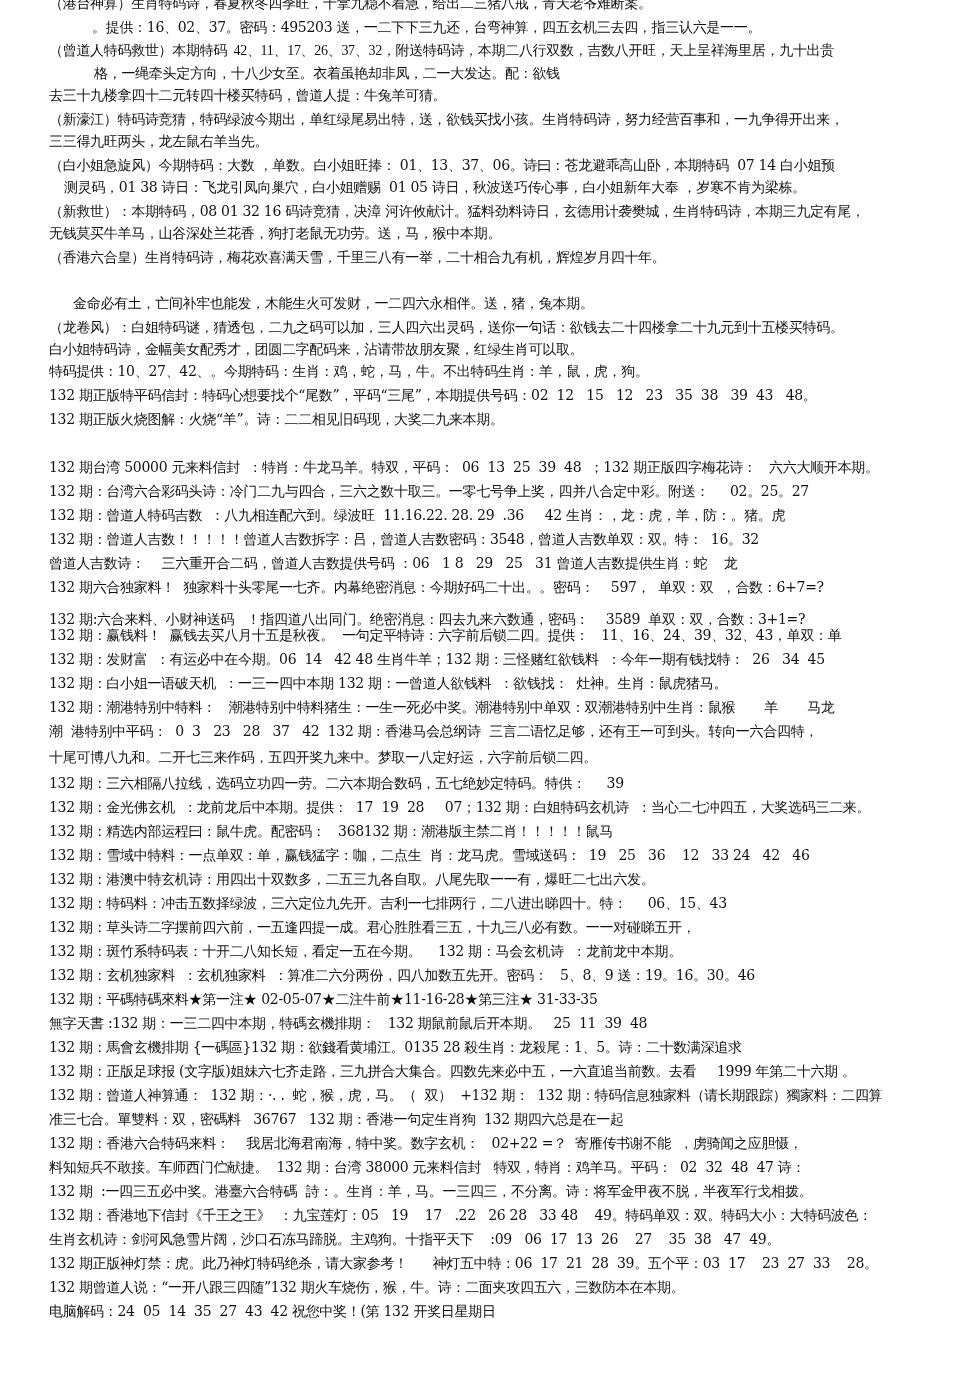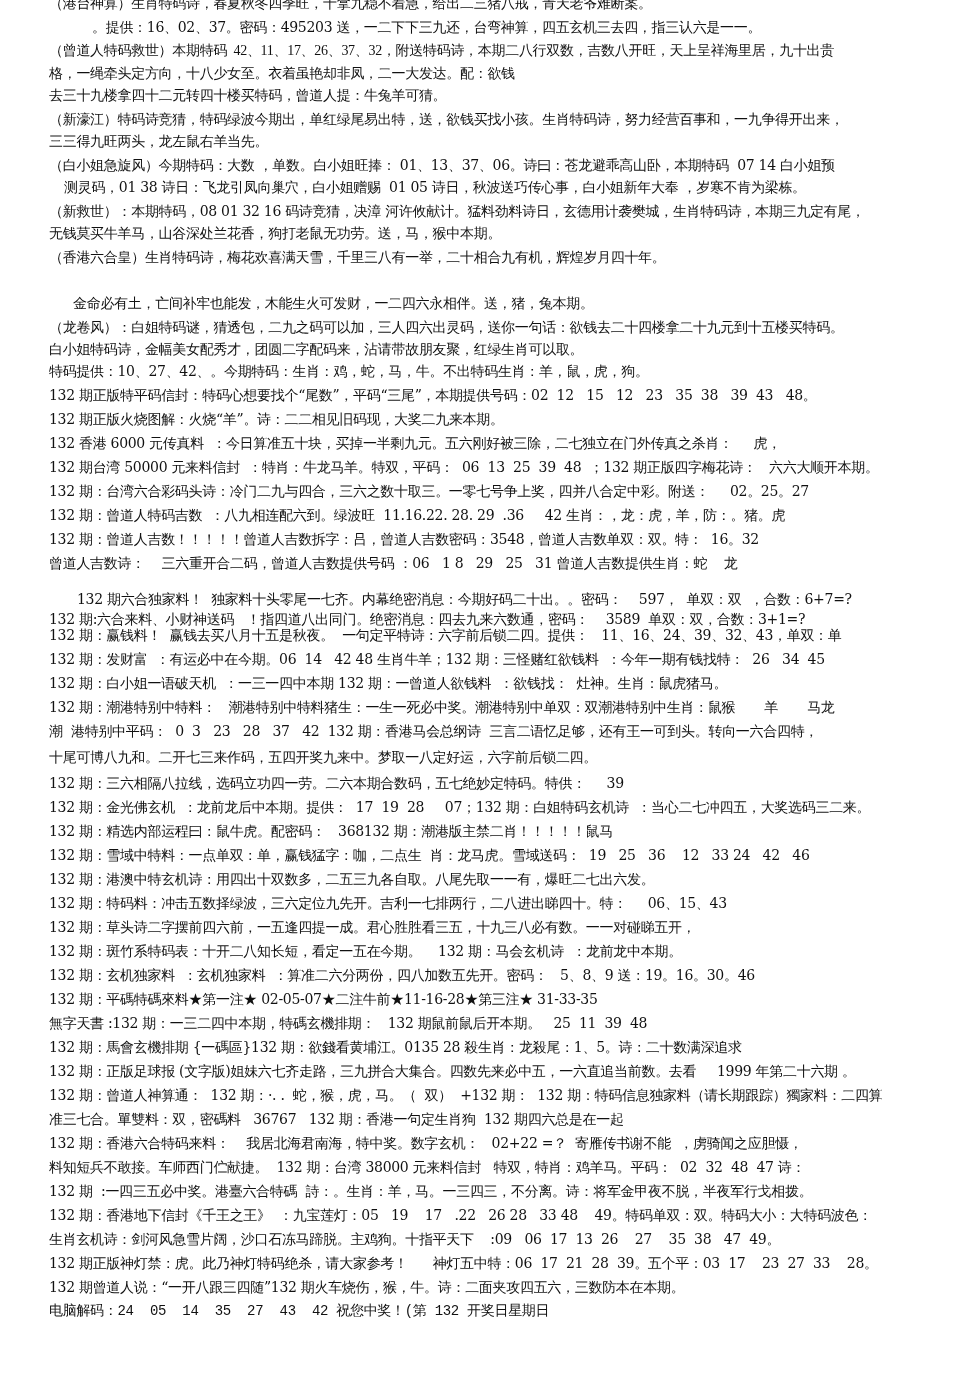--- a/index.html
+++ b/index.html
@@ -35,42 +35,41 @@
   .line.indent1 { left: 92px; }
   .line.indent2 { left: 64px; }
 </style>
 </head>
 <body>
 
 <div class="page" id="page">
     <div class="line" style="top: -6px;">（港台神算）生肖特码诗，春夏秋冬四季旺，十拿九稳不着急，给出二三猪八戒，青天老爷难断案。</div>
     <div class="line indent1" style="top: 18px;">。提供：16、02、37。密码：495203 送，一二下下三九还，台弯神算，四五玄机三去四，指三认六是一一。</div>
     <div class="line" style="top: 42px; font-family: Liberation Serif, serif;">（曾道人特码救世）本期特码  42、11、17、26、37、32，附送特码诗，本期二八行双数，吉数八开旺，天上呈祥海里居，九十出贵</div>
-    <div class="line" style="top: 64px;">格，一绳牵头定方向，十八少女至。衣着虽艳却非凤，二一大发达。配：欲钱</div>
+    <div class="line" style="top: 64px; margin-left: 45px;">格，一绳牵头定方向，十八少女至。衣着虽艳却非凤，二一大发达。配：欲钱</div>
     <div class="line" style="top: 86px;">去三十九楼拿四十二元转四十楼买特码，曾道人提：牛兔羊可猜。</div>
     <div class="line" style="top: 110px;">（新濠江）特码诗竞猜，特码绿波今期出，单红绿尾易出特，送，欲钱买找小孩。生肖特码诗，努力经营百事和，一九争得开出来，</div>
     <div class="line" style="top: 132px;">三三得九旺两头，龙左鼠右羊当先。</div>
     <div class="line" style="top: 156px;">（白小姐急旋风）今期特码：大数 ，单数。白小姐旺捧： 01、13、37、06。诗曰：苍龙避乖高山卧，本期特码  07 14 白小姐预</div>
     <div class="line indent2" style="top: 178px;">测灵码，01 38 诗日：飞龙引凤向巢穴，白小姐赠赐  01 05 诗日，秋波送巧传心事，白小姐新年大奉 ，岁寒不肯为梁栋。</div>
     <div class="line" style="top: 202px;">（新救世）：本期特码，08 01 32 16 码诗竞猜，决漳 河许攸献计。猛料劲料诗日，玄德用计袭樊城，生肖特码诗，本期三九定有尾，</div>
     <div class="line" style="top: 224px;">无钱莫买牛羊马，山谷深处兰花香，狗打老鼠无功劳。送，马，猴中本期。</div>
     <div class="line" style="top: 248px;">（香港六合皇）生肖特码诗，梅花欢喜满天雪，千里三八有一举，二十相合九有机，辉煌岁月四十年。</div>
     <div class="line" style="top: 294px; margin-left: 24px;">金命必有土，亡间补牢也能发，木能生火可发财，一二四六永相伴。送，猪，兔本期。</div>
     <div class="line" style="top: 318px;">（龙卷风）：白姐特码谜，猜透包，二九之码可以加，三人四六出灵码，送你一句话：欲钱去二十四楼拿二十九元到十五楼买特码。</div>
     <div class="line" style="top: 340px;">白小姐特码诗，金幅美女配秀才，团圆二字配码来，沾请带故朋友聚，红绿生肖可以取。</div>
     <div class="line" style="top: 362px;">特码提供：10、27、42、。今期特码：生肖：鸡，蛇，马，牛。不出特码生肖：羊，鼠，虎，狗。</div>
     <div class="line" style="top: 386px;">132 期正版特平码信封：特码心想要找个“尾数”，平码“三尾”，本期提供号码：02  12   15   12   23   35  38   39  43   48。</div>
     <div class="line" style="top: 410px;">132 期正版火烧图解：火烧“羊”。诗：二二相见旧码现，大奖二九来本期。</div>
-    <div class="line" style="top: 434px;">132 香港 6000 元传真料  ：今日算准五十块，买掉一半剩九元。五六刚好被三除，二七独立在门外传真之杀肖：     虎，</div>
     <div class="line" style="top: 458px;">132 期台湾 50000 元来料信封  ：特肖：牛龙马羊。特双，平码：  06  13  25  39  48  ；132 期正版四字梅花诗：   六六大顺开本期。</div>
     <div class="line" style="top: 482px;">132 期：台湾六合彩码头诗：冷门二九与四合，三六之数十取三。一零七号争上奖，四并八合定中彩。附送：     02。25。27</div>
     <div class="line" style="top: 506px;">132 期：曾道人特码吉数  ：八九相连配六到。绿波旺  11.16.22. 28. 29  .36     42 生肖：，龙：虎，羊，防：。猪。虎</div>
     <div class="line" style="top: 530px;">132 期：曾道人吉数！！！！！曾道人吉数拆字：吕，曾道人吉数密码：3548，曾道人吉数单双：双。特：  16。32</div>
     <div class="line" style="top: 554px;">曾道人吉数诗：    三六重开合二码，曾道人吉数提供号码 ：06   1 8   29   25   31 曾道人吉数提供生肖：蛇    龙</div>
-    <div class="line" style="top: 590px; margin-left: 28px;">132 期六合独家料！  独家料十头零尾一七齐。内幕绝密消息：今期好码二十出。。密码：    597，  单双：双  ，合数：6+7=?</div>
+    <div class="line" style="top: 578px;">132 期六合独家料！  独家料十头零尾一七齐。内幕绝密消息：今期好码二十出。。密码：    597，  单双：双  ，合数：6+7=?</div>
     <div class="line" style="top: 602px; margin-top: 8px;">132 期:六合来料、小财神送码   ！指四道八出同门。绝密消息：四去九来六数通，密码：    3589  单双：双，合数：3+1=?</div>
     <div class="line" style="top: 626px;">132 期：赢钱料！  赢钱去买八月十五是秋夜。  一句定平特诗：六字前后锁二四。提供：   11、16、24、39、32、43，单双：单</div>
     <div class="line" style="top: 650px;">132 期：发财富  ：有运必中在今期。06  14   42 48 生肖牛羊；132 期：三怪赌红欲钱料  ：今年一期有钱找特：  26   34  45</div>
     <div class="line" style="top: 674px;">132 期：白小姐一语破天机  ：一三一四中本期 132 期：一曾道人欲钱料  ：欲钱找：  灶神。生肖：鼠虎猪马。</div>
     <div class="line" style="top: 698px;">132 期：潮港特别中特料：   潮港特别中特料猪生：一生一死必中奖。潮港特别中单双：双潮港特别中生肖：鼠猴       羊       马龙</div>
     <div class="line" style="top: 722px;">潮  港特别中平码：  0  3   23   28   37   42  132 期：香港马会总纲诗  三言二语忆足够，还有王一可到头。转向一六合四特，</div>
     <div class="line" style="top: 748px;">十尾可博八九和。二开七三来作码，五四开奖九来中。梦取一八定好运，六字前后锁二四。</div>
     <div class="line" style="top: 774px;">132 期：三六相隔八拉线，选码立功四一劳。二六本期合数码，五七绝妙定特码。特供：     39</div>
     <div class="line" style="top: 798px;">132 期：金光佛玄机  ：龙前龙后中本期。提供：  17  19  28     07；132 期：白姐特码玄机诗  ：当心二七冲四五，大奖选码三二来。</div>
     <div class="line" style="top: 822px;">132 期：精选内部运程曰：鼠牛虎。配密码：   368132 期：潮港版主禁二肖！！！！！鼠马</div>
@@ -86,14 +85,14 @@
     <div class="line" style="top: 1062px;">132 期：正版足球报 (文字版)姐妹六七齐走路，三九拼合大集合。四数先来必中五，一六直追当前数。去看     1999 年第二十六期 。</div>
     <div class="line" style="top: 1086px;">132 期：曾道人神算通：  132 期：·. .  蛇，猴，虎，马。（  双）  +132 期：  132 期：特码信息独家料（请长期跟踪）獨家料：二四算</div>
     <div class="line" style="top: 1110px;">准三七合。單雙料：双，密碼料   36767   132 期：香港一句定生肖狗  132 期四六总是在一起</div>
     <div class="line" style="top: 1134px;">132 期：香港六合特码来料：    我居北海君南海，特中奖。数字玄机：   02+22 =？  寄雁传书谢不能  ，虏骑闻之应胆慑，</div>
     <div class="line" style="top: 1158px;">料知短兵不敢接。车师西门伫献捷。  132 期：台湾 38000 元来料信封   特双，特肖：鸡羊马。平码：  02  32  48  47 诗：</div>
     <div class="line" style="top: 1182px;">132 期  :一四三五必中奖。港臺六合特碼  詩：。生肖：羊，马。一三四三，不分离。诗：将军金甲夜不脱，半夜军行戈相拨。</div>
     <div class="line" style="top: 1206px;">132 期：香港地下信封《千王之王》  ：九宝莲灯：05   19    17   .22   26 28   33 48    49。特码单双：双。特码大小：大特码波色：</div>
     <div class="line" style="top: 1230px;">生肖玄机诗：剑河风急雪片阔，沙口石冻马蹄脱。主鸡狗。十指平天下    :09   06  17  13  26    27    35  38   47  49。</div>
     <div class="line" style="top: 1254px;">132 期正版神灯禁：虎。此乃神灯特码绝杀，请大家参考！      神灯五中特：06  17  21  28  39。五个平：03  17    23  27  33    28。</div>
     <div class="line" style="top: 1278px;">132 期曾道人说：“一开八跟三四随”132 期火车烧伤，猴，牛。诗：二面夹攻四五六，三数防本在本期。</div>
-    <div class="line" style="top: 1302px; font-family: Liberation Mono, monospace;">电脑解码：24  05  14  35  27  43  42 祝您中奖！(第 132 开奖日星期日</div>
+    <div class="line" style="top: 1302px;">电脑解码：24  05  14  35  27  43  42 祝您中奖！(第 132 开奖日星期日</div>
   </div>
 
 </body></html>

